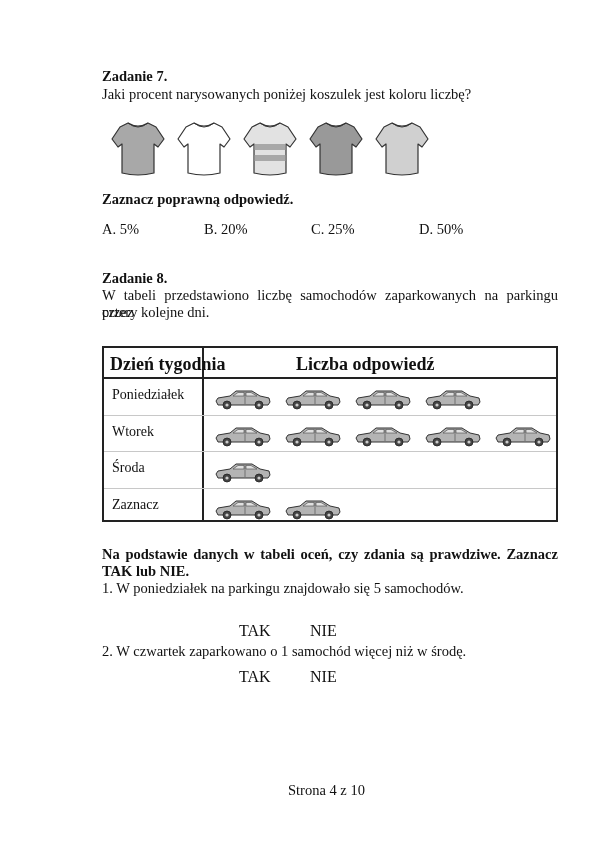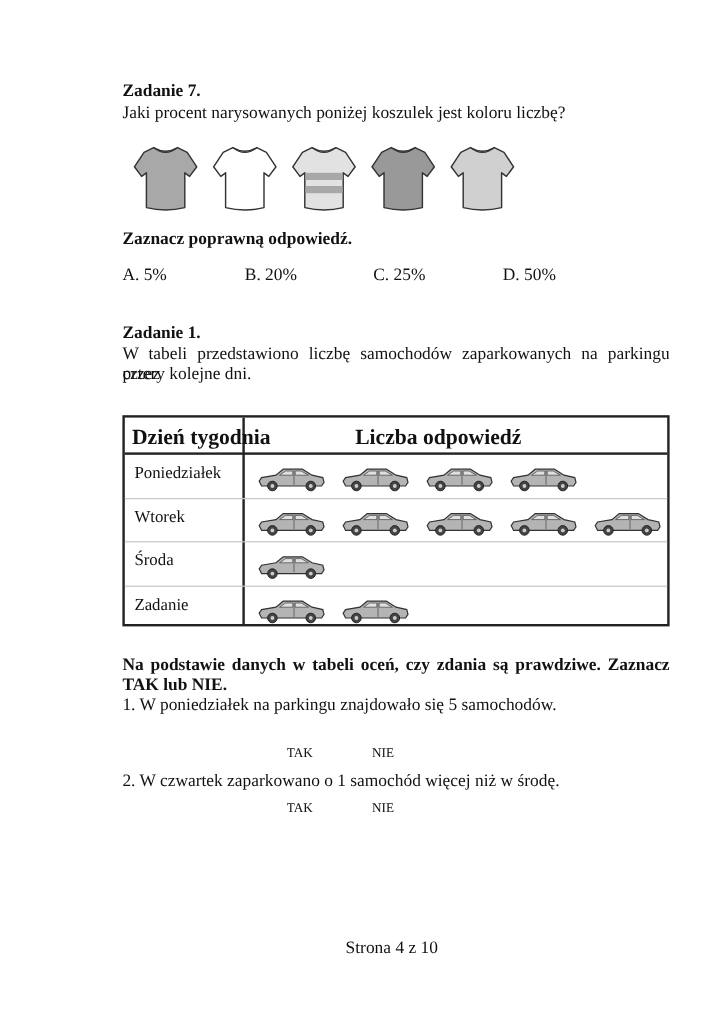--- a/index.html
+++ b/index.html
@@ -22,21 +22,21 @@
     
     .tbl { left: 62px; top: 346px; width: 456px; height: 176px; border: 2px solid #222; box-sizing: border-box; }
     .tbl .col-div { position: absolute; left: 98px; top: 0; bottom: 0; border-left: 2px solid #222; }
     .tbl .hdr-line { position: absolute; left: 0; right: 0; top: 29px; border-top: 2px solid #222; }
     .tbl .row-line { position: absolute; left: 0; right: 0; border-top: 1.5px solid #c8c8c8; }
     .tbl .cell-day { position: absolute; left: 8px; font-size: 14px; }
     .tbl .hdr-text { position: absolute; font-weight: bold; font-size: 18px; top: 6px; }
     .tbl .cars { position: absolute; left: 110px; display: flex; gap: 12px; }
     .car { width: 58px; height: 22px; }
 
-    .ans { font-size: 11px; }
+    .ans { font-size: 16px; }
   </style>
 </head>
 <body>
 
 <div class="abs bold line" style="left:62px; top:68px;">Zadanie 7.</div>
 <div class="abs line" style="left:62px; top:86px;">Jaki procent narysowanych poniżej koszulek jest koloru liczbę?</div>
 
 <div class="abs shirts" id="shirts">
     <svg viewBox="0 0 56 62" class="shirt">
       <path d="M18 6 L10 10 L2 22 L8 30 L12 27 L12 56 Q28 60 44 56 L44 27 L48 30 L54 22 L46 10 L38 6 Q28 12 18 6 Z" fill="#a8a8a8" stroke="#333" stroke-width="1.2" stroke-linejoin="round"></path>
@@ -62,21 +62,21 @@
     </svg>
   </div>
 
 <div class="abs bold line" style="left:62px; top:191px;">Zaznacz poprawną odpowiedź.</div>
 
 <div class="abs opt line" style="left:62px;">A. 5%</div>
 <div class="abs opt line" style="left:164px;">B. 20%</div>
 <div class="abs opt line" style="left:271px;">C. 25%</div>
 <div class="abs opt line" style="left:379px;">D. 50%</div>
 
-<div class="abs bold line" style="left:62px; top:270px;">Zadanie 1.</div>
+<div class="abs bold line" style="left:62px; top:270px;">Zadanie 8.</div>
 <div class="abs justify" style="left:62px; top:287px; width:456px;">W tabeli przedstawiono liczbę samochodów zaparkowanych na parkingu przez</div>
 <div class="abs line" style="left:62px; top:304px;">cztery kolejne dni.</div>
 
 <div class="abs tbl">
   <div class="col-div"></div>
   <div class="hdr-line"></div>
   <div class="hdr-text" style="left:6px;">Dzień tygodnia</div>
   <div class="hdr-text" style="left:192px;">Liczba odpowiedź</div>
   <div id="table-rows">
       <div class="cell-day" style="top: 39px;">Poniedziałek</div>
@@ -174,21 +174,21 @@
           <path d="M2 13 L4 10 L16 8 L22 3 L38 3 L46 8 L55 10 L56 14 L54 17 L4 17 Z" fill="#b4b4b4" stroke="#333" stroke-width="1"></path>
           <path d="M19 8 L24 4.5 L30 4.5 L30 8 Z M32 4.5 L37 4.5 L43 8 L32 8 Z" fill="#e0e0e0" stroke="#444" stroke-width="0.6"></path>
           <path d="M31 4 L31 16" stroke="#444" stroke-width="0.6"></path>
           <circle cx="13" cy="17" r="4" fill="#444" stroke="#222" stroke-width="0.8"></circle>
           <circle cx="13" cy="17" r="1.6" fill="#ccc"></circle>
           <circle cx="45" cy="17" r="4" fill="#444" stroke="#222" stroke-width="0.8"></circle>
           <circle cx="45" cy="17" r="1.6" fill="#ccc"></circle>
         </svg>
       </div>
       <div class="row-line" style="top: 139.5px;"></div>
-      <div class="cell-day" style="top: 148.5px;">Zadanie</div>
+      <div class="cell-day" style="top: 148.5px;">Zaznacz</div>
       <div class="cars" style="top: 149.5px;">
         <svg viewBox="0 0 58 22" class="car">
           <path d="M2 13 L4 10 L16 8 L22 3 L38 3 L46 8 L55 10 L56 14 L54 17 L4 17 Z" fill="#b4b4b4" stroke="#333" stroke-width="1"></path>
           <path d="M19 8 L24 4.5 L30 4.5 L30 8 Z M32 4.5 L37 4.5 L43 8 L32 8 Z" fill="#e0e0e0" stroke="#444" stroke-width="0.6"></path>
           <path d="M31 4 L31 16" stroke="#444" stroke-width="0.6"></path>
           <circle cx="13" cy="17" r="4" fill="#444" stroke="#222" stroke-width="0.8"></circle>
           <circle cx="13" cy="17" r="1.6" fill="#ccc"></circle>
           <circle cx="45" cy="17" r="4" fill="#444" stroke="#222" stroke-width="0.8"></circle>
           <circle cx="45" cy="17" r="1.6" fill="#ccc"></circle>
         </svg>

